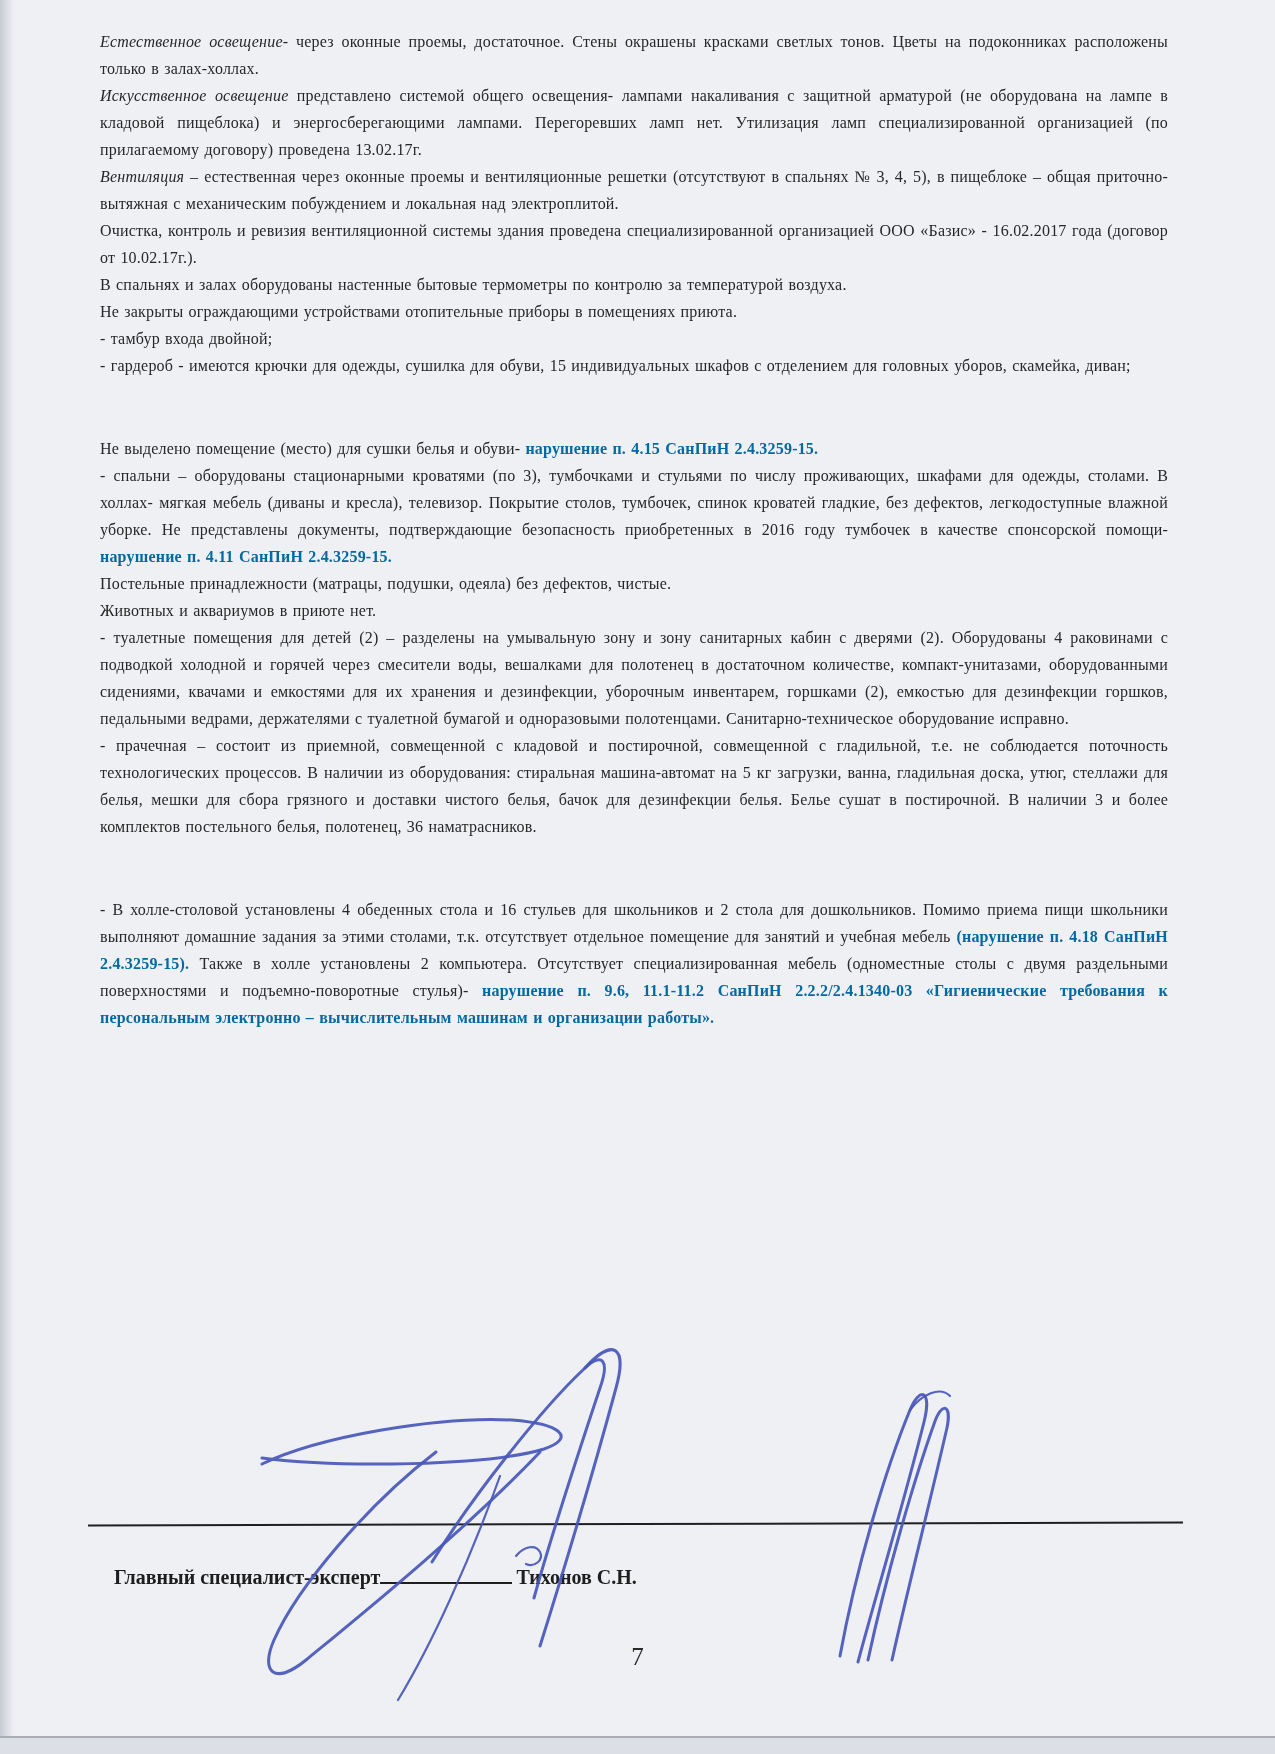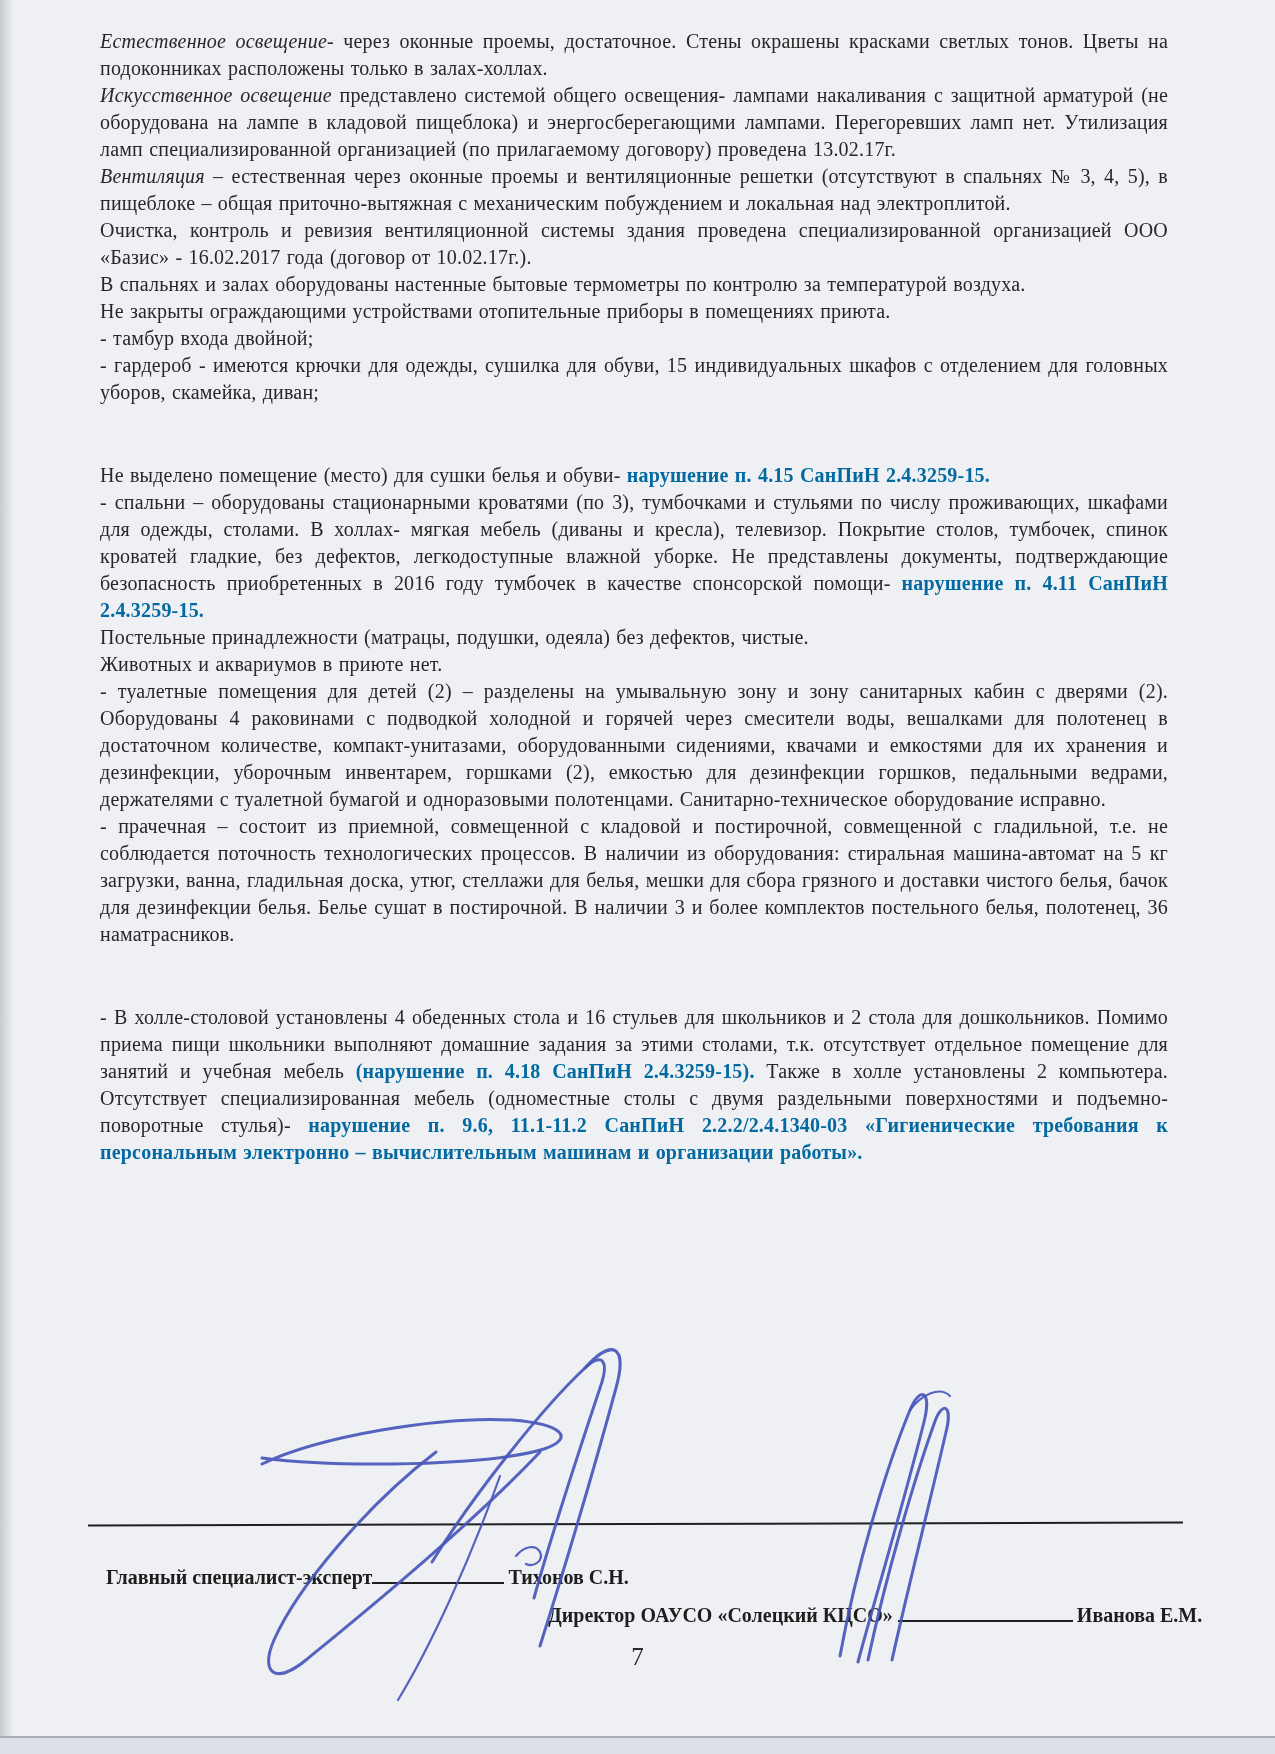--- a/index.html
+++ b/index.html
@@ -22,38 +22,38 @@
     position:absolute;left:0;top:0;width:14px;height:100%;
     background:linear-gradient(to right, rgba(110,116,132,0.30), rgba(110,116,132,0));
     pointer-events:none;
   }
   .scan-edge-bottom{
     position:absolute;left:0;bottom:0;width:100%;height:16px;
     background:#dcdfe5;border-top:2px solid #a9adb6;
   }
   .text-body{
     position:absolute;left:100px;top:28px;width:1068px;
-    font-size:20px;line-height:27px;
+    font-size:16px;line-height:27px;
     text-align:justify;
     letter-spacing:0.2px;
     word-spacing:1px;
   }
   .para{margin:0;}
   .gap-before{margin-top:56px;}
   .seg-italic{font-style:italic;}
   .seg-bold{font-weight:bold;color:#0369a1;}
   .sig-rule{
     position:absolute;left:88px;top:1523px;width:1095px;height:2px;
     background:var(--rule);transform:rotate(-0.15deg);
   }
   .sig-row{
     position:absolute;font-size:20px;font-weight:bold;color:#1e1e1e;
     white-space:nowrap;
   }
-  .sig-row-1{left:106px;top:1566px;text-align:right;}
+  .sig-row-1{left:114px;top:1566px;text-align:right;}
   .sig-row-2{left:548px;top:1604px;}
   .sig-underline{
     display:inline-block;height:4px;
     border-bottom:2px solid var(--rule);
     vertical-align:baseline;
   }
   .u1{width:132px;}
   .u2{width:175px;}
   .sig-name{margin-left:4px;}
   .signatures-svg{
@@ -94,23 +94,20 @@
       <p class="para"><span>- прачечная – состоит из приемной, совмещенной с кладовой и постирочной, совмещенной с гладильной, т.е. не соблюдается поточность технологических процессов. В наличии из оборудования: стиральная машина-автомат на 5 кг загрузки, ванна, гладильная доска, утюг, стеллажи для белья, мешки для сбора грязного и доставки чистого белья, бачок для дезинфекции белья. Белье сушат в постирочной. В наличии 3 и более комплектов постельного белья, полотенец, 36 наматрасников.</span></p>
       <p class="para gap-before"><span>- В холле-столовой установлены 4 обеденных стола и 16 стульев для школьников и 2 стола для дошкольников. Помимо приема пищи школьники выполняют домашние задания за этими столами, т.к. отсутствует отдельное помещение для занятий и учебная мебель </span><span class="seg-bold">(нарушение п. 4.18 СанПиН 2.4.3259-15).</span><span> Также в холле установлены 2 компьютера. Отсутствует специализированная мебель (одноместные столы с двумя раздельными поверхностями и подъемно-поворотные стулья)- </span><span class="seg-bold">нарушение п. 9.6, 11.1-11.2 СанПиН 2.2.2/2.4.1340-03 «Гигиенические требования к персональным электронно – вычислительным машинам и организации работы».</span></p>
     </div>
 
   <div class="sig-rule"></div>
 
   <div class="sig-row sig-row-1">
     <span class="sig-role">Главный специалист-эксперт</span><span class="sig-underline u1"></span><span class="sig-name">Тихонов С.Н.</span>
   </div>
 
-  <div class="sig-row sig-row-2">
-    <span class="sig-role">Директор ОАУСО «Солецкий КЦСО»</span> <span class="sig-underline u2"></span><span class="sig-name">Иванова Е.М.</span>
-  </div>
 
   <svg class="signatures-svg" viewBox="0 0 1275 1754" aria-hidden="true">
     <g>
       <path class="ink" d="M 262 1464 C 320 1436, 440 1416, 512 1420 C 562 1424, 576 1438, 544 1449 C 488 1466, 340 1468, 262 1458"></path>
       <path class="ink" d="M 432 1562 C 470 1500, 540 1410, 585 1368 C 602 1352, 610 1360, 600 1388 C 580 1448, 550 1540, 534 1598"></path>
       <path class="ink" d="M 585 1368 C 612 1338, 628 1345, 616 1388 C 596 1462, 562 1576, 540 1646"></path>
       <path class="ink" d="M 540 1452 C 468 1528, 362 1614, 306 1660 C 274 1686, 260 1672, 274 1640 C 298 1586, 368 1504, 436 1452"></path>
       <path class="ink ink-thin" d="M 500 1476 C 470 1560, 432 1644, 398 1700"></path>
       <path class="ink ink-thin" d="M 516 1556 C 524 1546, 536 1544, 540 1552 C 544 1560, 534 1568, 526 1564"></path>
     </g>

